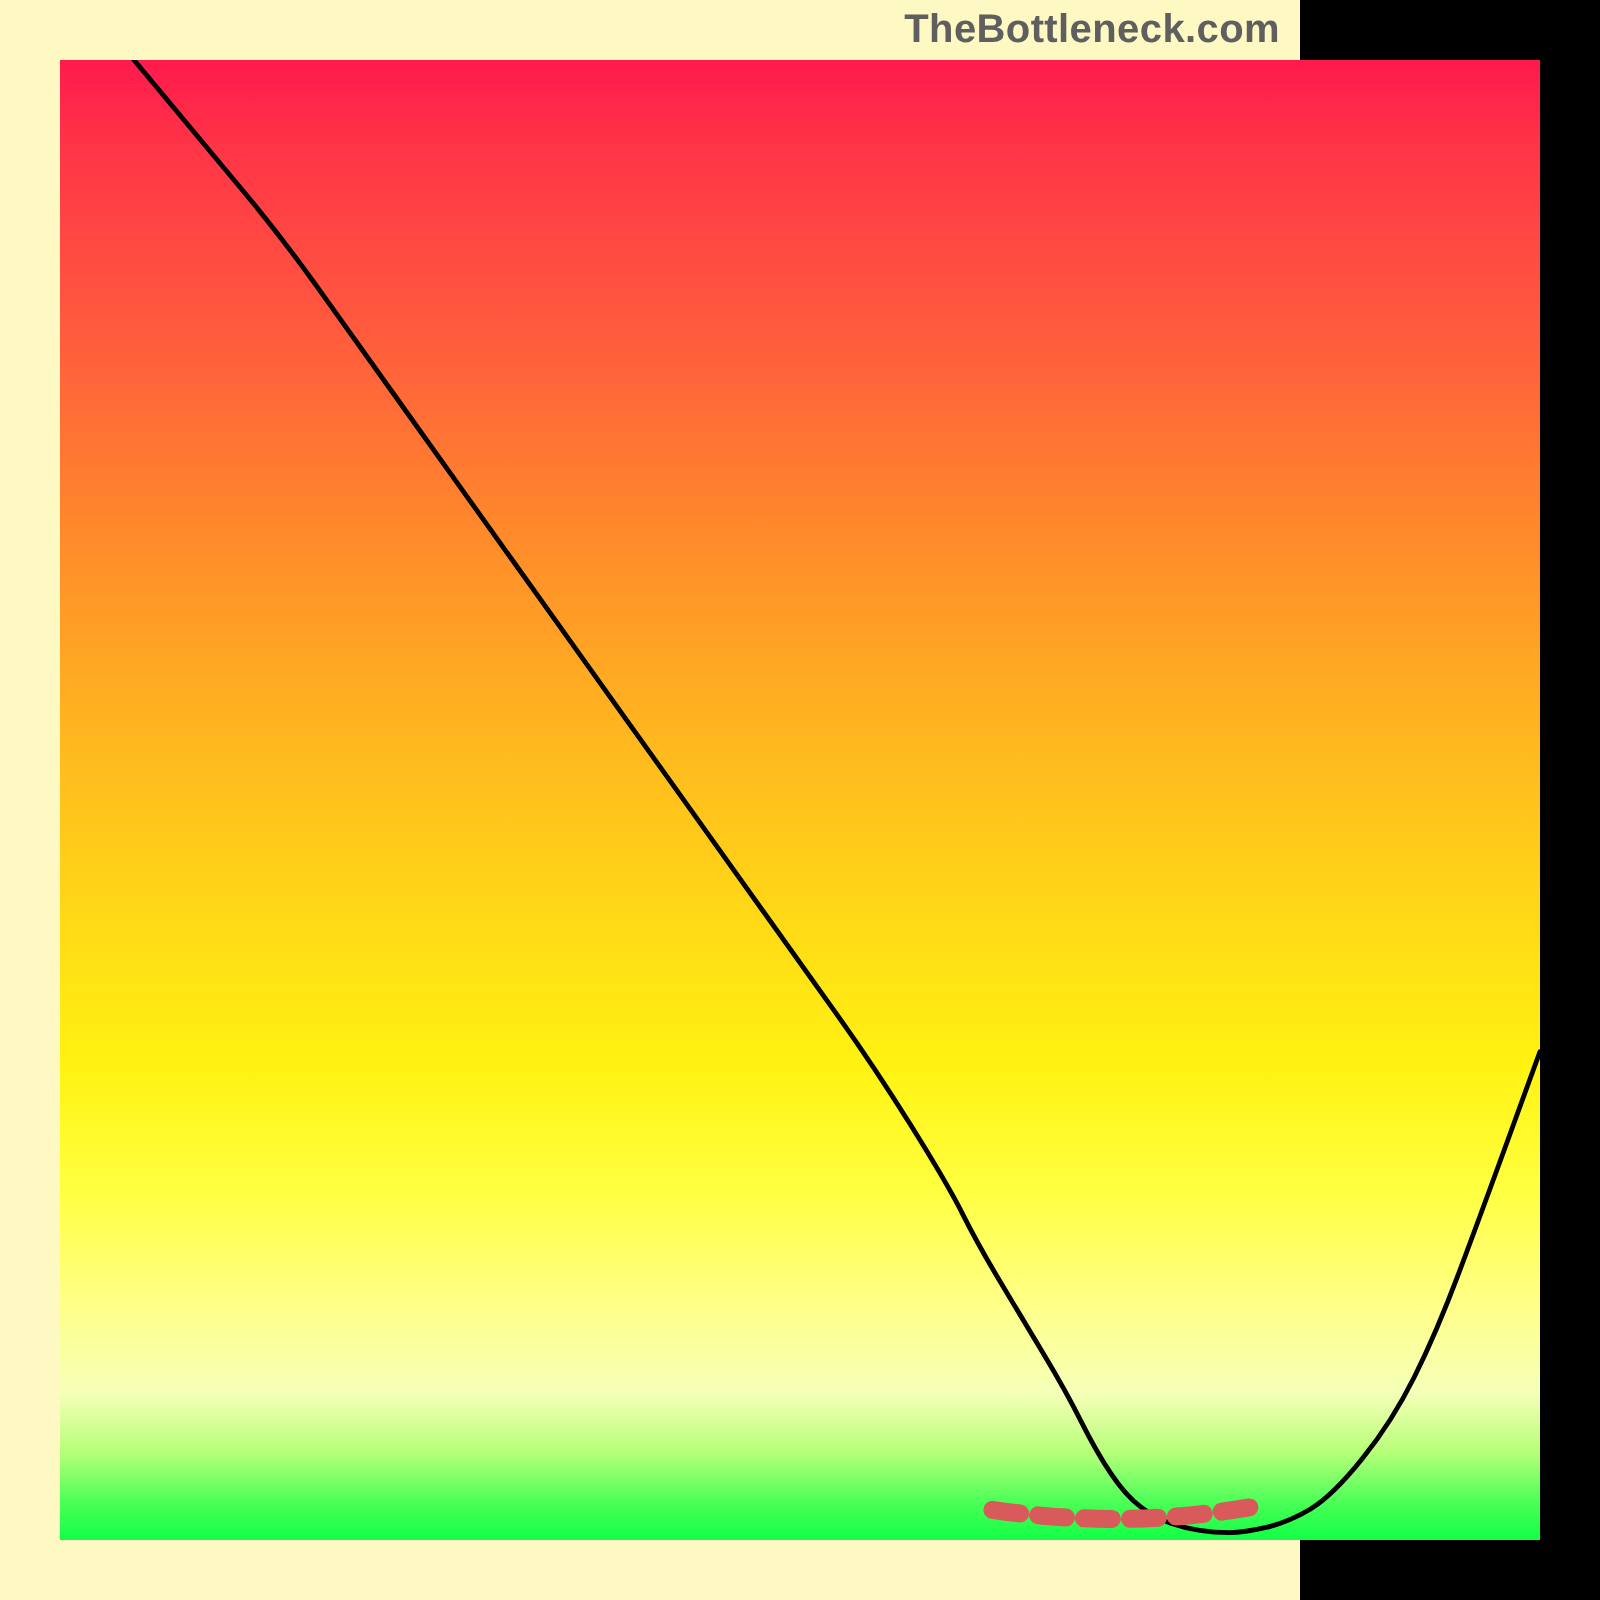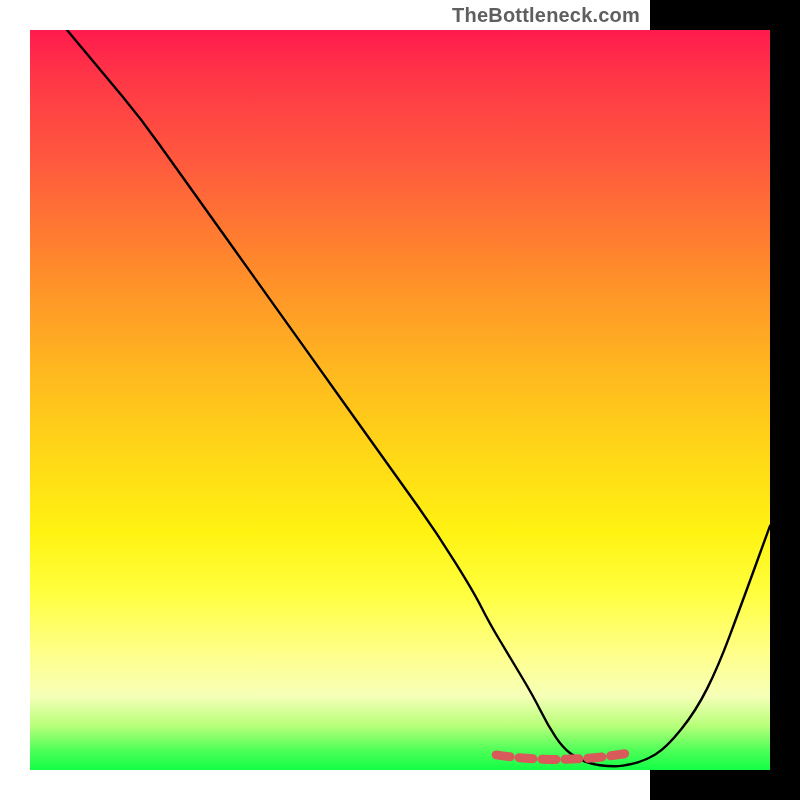--- a/index.html
+++ b/index.html
@@ -8,21 +8,21 @@
     width: 800px;
     height: 800px;
     background: #000;
     overflow: hidden;
     font-family: Arial, Helvetica, sans-serif;
   }
   .frame {
     position: relative;
     width: 650px;
     height: 800px;
-    background: #ffffff;
+    background: #fef9c3;
   }
   .watermark {
     position: absolute;
     top: 4px;
     right: 10px;
     color: #5f5f5f;
     font-size: 20px;
     font-weight: 600;
     letter-spacing: 0.2px;
     z-index: 10;

